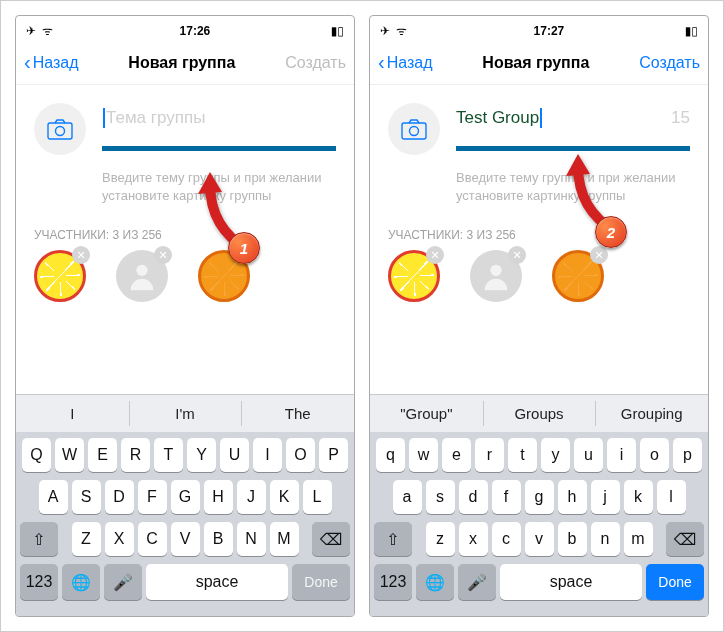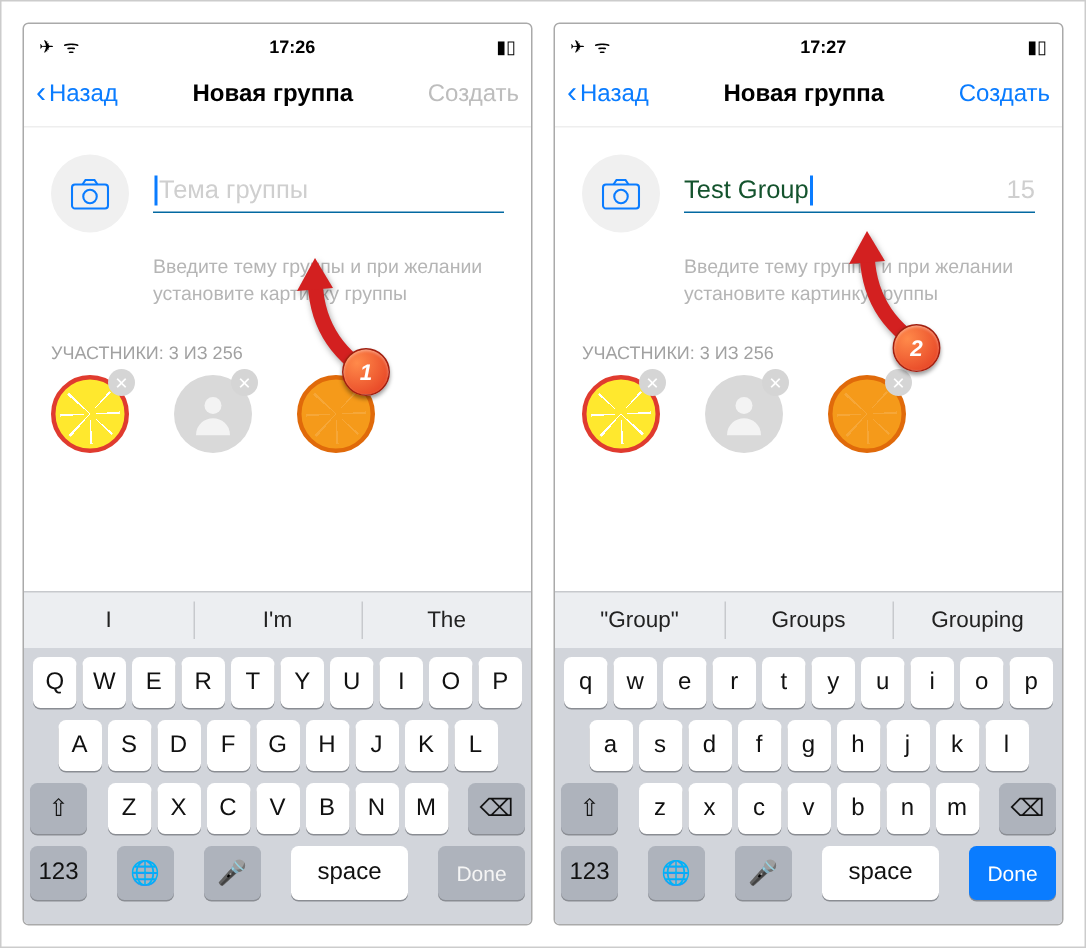--- a/index.html
+++ b/index.html
@@ -12,21 +12,21 @@
 .nav-back { color:#0a7cff; font-size:16px; display:flex; align-items:center; }
 .nav-back .chev { font-size:20px; margin-right:2px; }
 .nav-title { font-size:16px; font-weight:700; }
 .nav-action { font-size:16px; }
 .nav-action.disabled { color:#bdbdbd; }
 .nav-action.enabled { color:#0a7cff; }
 .form { padding:18px 18px 10px; }
 .row { display:flex; align-items:center; gap:16px; }
 .camera { width:52px; height:52px; border-radius:50%; background:#f0f0f0; display:flex; align-items:center; justify-content:center; flex-shrink:0; }
 .camera svg { stroke:#0a7cff; fill:none; stroke-width:1.4; }
-.input-wrap { flex:1; display:flex; align-items:center; border-bottom:1px solid #0369a1; padding-bottom:4px; position:relative; }
+.input-wrap { flex:1; display:flex; align-items:center; border-bottom:5px solid #0369a1; padding-bottom:18px; position:relative; }
 .input-val { font-size:17px; color:#14532d; }
 .placeholder { font-size:17px; color:#cfcfcf; }
 .cursor { display:inline-block; width:2px; height:20px; background:#0a7cff; margin:0 1px; vertical-align:middle; }
 .counter { font-size:17px; color:#cfcfcf; margin-left:auto; }
 .helper { font-size:13px; color:#b5b5b5; margin-top:14px; margin-left:68px; line-height:1.35; }
 .section-label { font-size:12px; color:#a1a1a1; padding:14px 18px 8px; }
 .participants { display:flex; gap:30px; padding:0 18px 12px; }
 .avatar { position:relative; width:52px; height:52px; }
 .avatar-circ { width:52px; height:52px; border-radius:50%; box-sizing:border-box; }
 .avatar.red .avatar-circ { border:3px solid #e03b2f; background:#ffe82e; display:flex; align-items:center; justify-content:center; }
@@ -41,21 +41,21 @@
 .sugg { flex:1; text-align:center; padding:10px 0; font-size:15px; color:#222; position:relative; }
 .sugg + .sugg::before { content:""; position:absolute; left:0; top:6px; bottom:6px; width:1px; background:#c7c9cd; }
 .kb { padding:6px 4px 8px; }
 .kb-row { display:flex; justify-content:center; gap:4px; margin-bottom:8px; }
 .key { background:#fff; border-radius:5px; box-shadow:0 1px 0 #8a8d93; height:34px; display:flex; align-items:center; justify-content:center; font-size:16px; color:#111; }
 .key.ltr { flex:1; max-width:29px; }
 .key.func { background:#aeb3bc; min-width:38px; }
 .key.space { flex:1; }
 .key.done-dis { background:#aeb3bc; color:#f5f5f5; min-width:58px; font-size:14px; }
 .key.done-en { background:#0a7cff; color:#fff; min-width:58px; font-size:14px; }
-.bottom-row { display:flex; gap:20px; }
+.bottom-row { display:flex; gap:4px; }
 .bottom-row .key { height:36px; }
 .globe,.mic { font-size:16px; }
 .badge-step { position:absolute; width:30px; height:30px; border-radius:50%; background:radial-gradient(circle at 30% 30%,#ff8a4a,#e2381f); color:#fff; display:flex; align-items:center; justify-content:center; font-size:15px; font-weight:700; font-style:italic; box-shadow:0 2px 3px rgba(0,0,0,.4), inset 0 1px 2px rgba(255,255,255,.4); border:1px solid #a01f10; z-index:6; }
 .arrow { position:absolute; z-index:5; filter:drop-shadow(1px 2px 2px rgba(0,0,0,.35)); }
 </style>
 </head>
 <body>
 
 <div class="wrap">
 

